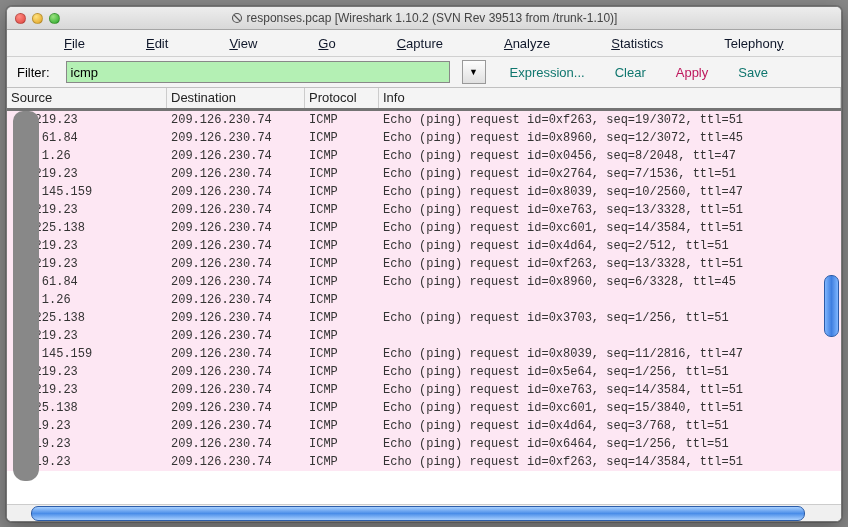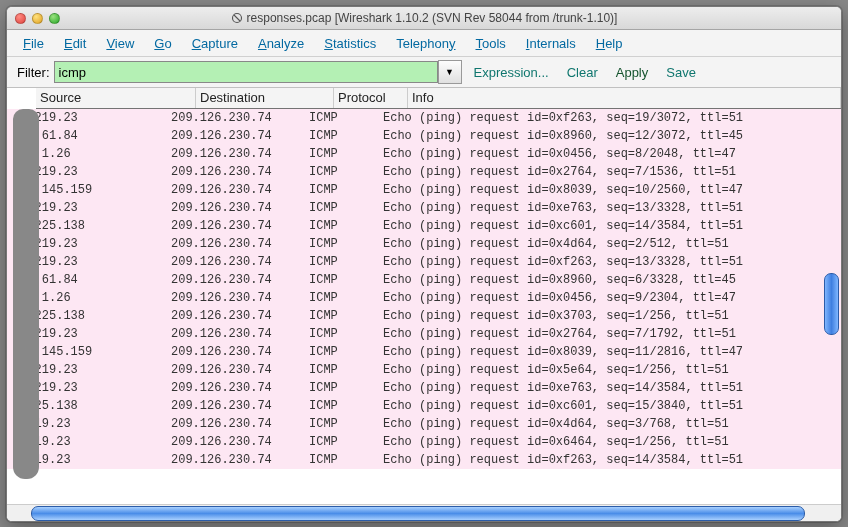--- a/index.html
+++ b/index.html
@@ -75,30 +75,31 @@
     display: flex;
     align-items: center;
     padding: 0 8px;
     gap: 4px;
     background: #f4f4f4;
     border-bottom: 1px solid #d0d0d0;
     font-size: 13px;
   }
   .menuitem {
     padding: 3px 8px;
-    color: #0369a1;
+    color: #0f172a;
     cursor: default;
+    margin-left: 41px;
   }
   .menuitem .ul { text-decoration: underline; }
   .filterbar {
     height: 26px;
     display: flex;
     align-items: center;
     padding: 2px 6px;
-    gap: 0;
+    gap: 12px;
     border-bottom: 1px solid #c0c0c0;
     background: #f4f4f4;
     font-size: 13px;
   }
   .filterlabel { padding: 0 4px; }
   .filterinput {
     flex: 0 0 374px;
     height: 18px;
     background: #b4f0b4;
     border: 1px solid #888;
@@ -114,37 +115,36 @@
     background: linear-gradient(to bottom,#fdfdfd,#e0e0e0);
     display:flex;align-items:center;justify-content:center;
     font-size:9px;
   }
   .filterbtn {
     padding: 2px 6px;
     color: #0f766e;
     margin-left: 6px;
     font-size: 13px;
   }
-  .filterbtn.disabled { color: #14532d; }
+  .filterbtn.disabled { color: #be185d; }
   .packetlist {
     flex: 1;
     display: flex;
     flex-direction: column;
     background: #fff;
     overflow: hidden;
     position: relative;
   }
   .colheaders {
     display: flex;
     height: 20px;
-    border-bottom: 1px solid #737373;
+    border-bottom: 3px solid #737373;
     font-size: 13px;
     color: #222;
     background: #f4f4f4;
-    margin-left: 29px;
   }
   .colheader {
     border-right: 1px solid #ccc;
     padding: 2px 4px 0 4px;
     box-sizing: border-box;
     text-align: left;
     white-space: nowrap;
   }
   .col-src { width: 160px; }
   .col-dst { width: 138px; }
@@ -224,21 +224,21 @@
       <div class="light yellow"></div>
       <div class="light green"></div>
     </div>
     <div class="titletext">
       <span class="titleicon">
         <svg viewBox="0 0 16 16" width="12" height="12">
             <circle cx="8" cy="8" r="6" fill="none" stroke="#555" stroke-width="1.5"></circle>
             <line x1="4" y1="4" x2="12" y2="12" stroke="#555" stroke-width="1.5"></line>
           </svg>
       </span>
-      <span>responses.pcap   [Wireshark 1.10.2  (SVN Rev 58044 from /trunk-1.10)]</span>
+      <span>responses.pcap   [Wireshark 1.10.2  (SVN Rev 39513 from /trunk-1.10)]</span>
     </div>
   </div>
 
   <div class="menubar">
     <span class="menuitem"><span class="ul">F</span><span>ile</span></span>
     <span class="menuitem"><span class="ul">E</span>dit</span>
     <span class="menuitem"><span class="ul">V</span>iew</span>
     <span class="menuitem"><span class="ul">G</span>o</span>
     <span class="menuitem"><span class="ul">C</span>apture</span>
     <span class="menuitem"><span class="ul">A</span>nalyze</span>
@@ -328,33 +328,31 @@
         <div class="row">
           <div class="cell-src">.12.61.84</div>
           <div class="cell-dst">209.126.230.74</div>
           <div class="cell-pro">ICMP</div>
           <div class="cell-info">Echo (ping) request  id=0x8960, seq=6/3328, ttl=45</div>
         </div>
         <div class="row">
           <div class="cell-src">.88.1.26</div>
           <div class="cell-dst">209.126.230.74</div>
           <div class="cell-pro">ICMP</div>
-          <div class="cell-info">Echo (ping) request  id=0x0456, seq=9/2304, ttl=47</div>
         </div>
         <div class="row">
           <div class="cell-src">47.225.138</div>
           <div class="cell-dst">209.126.230.74</div>
           <div class="cell-pro">ICMP</div>
           <div class="cell-info">Echo (ping) request  id=0x3703, seq=1/256, ttl=51</div>
         </div>
         <div class="row">
           <div class="cell-src">.3.219.23</div>
           <div class="cell-dst">209.126.230.74</div>
           <div class="cell-pro">ICMP</div>
-          <div class="cell-info">Echo (ping) request  id=0x2764, seq=7/1792, ttl=51</div>
         </div>
         <div class="row">
           <div class="cell-src">114.145.159</div>
           <div class="cell-dst">209.126.230.74</div>
           <div class="cell-pro">ICMP</div>
           <div class="cell-info">Echo (ping) request  id=0x8039, seq=11/2816, ttl=47</div>
         </div>
         <div class="row">
           <div class="cell-src">.3.219.23</div>
           <div class="cell-dst">209.126.230.74</div>

